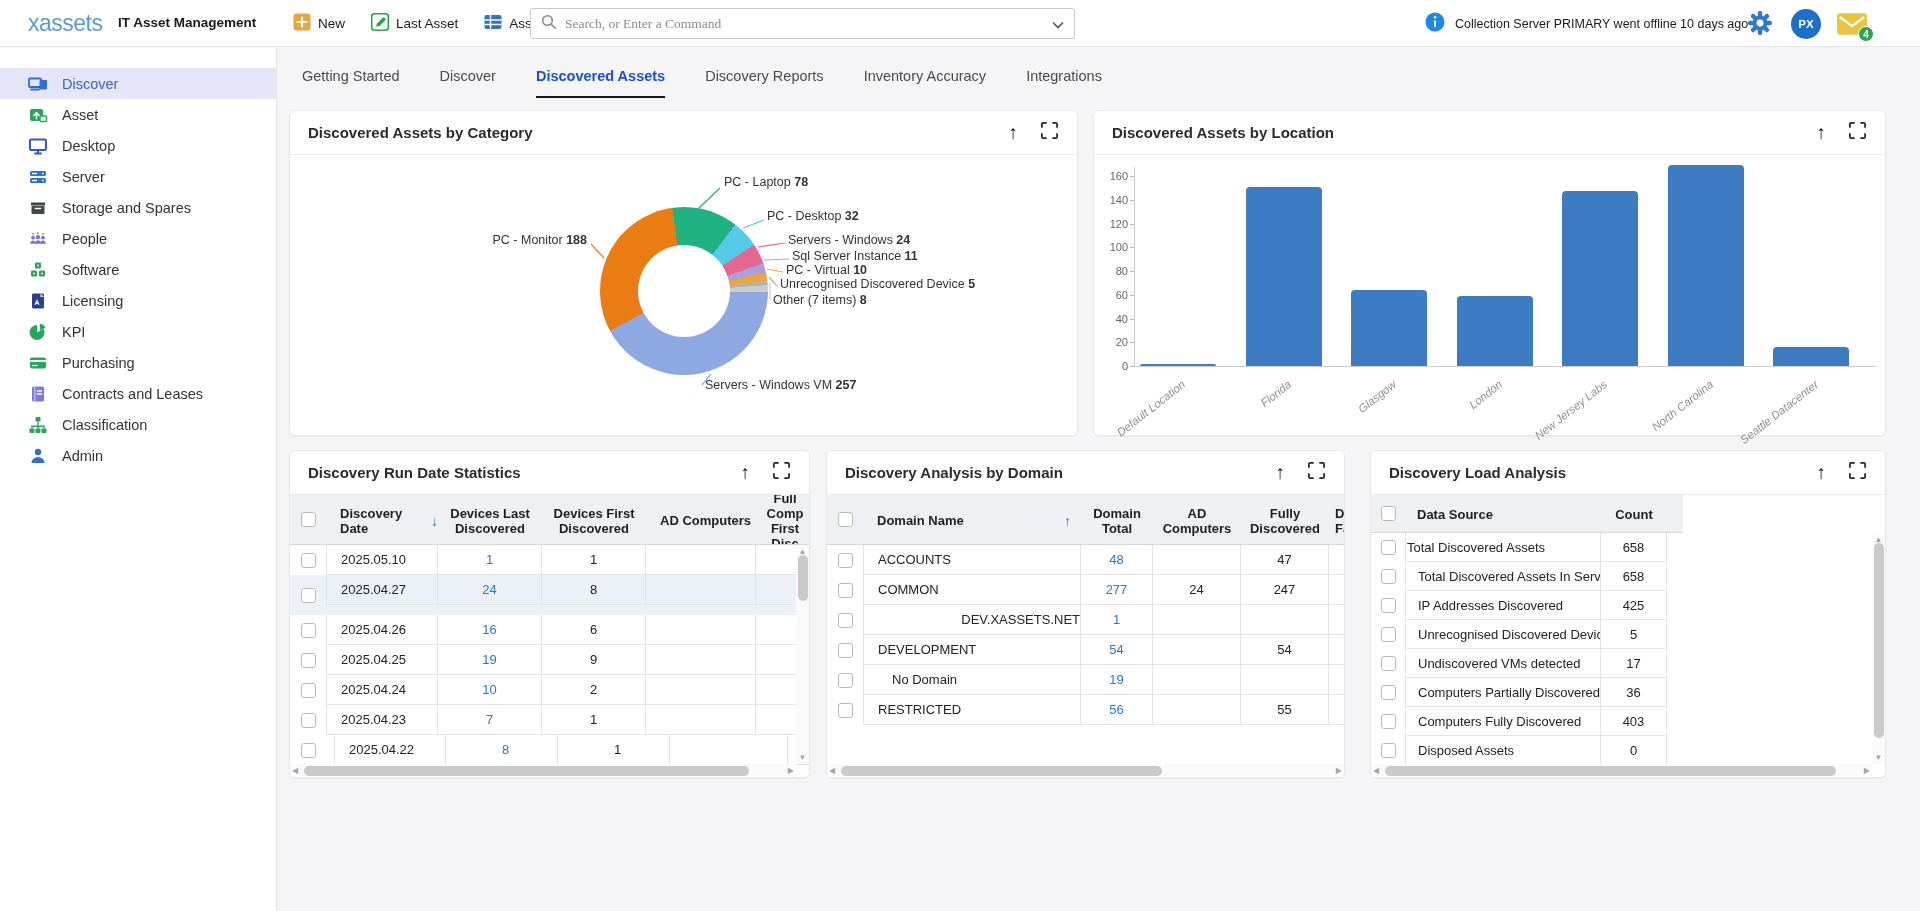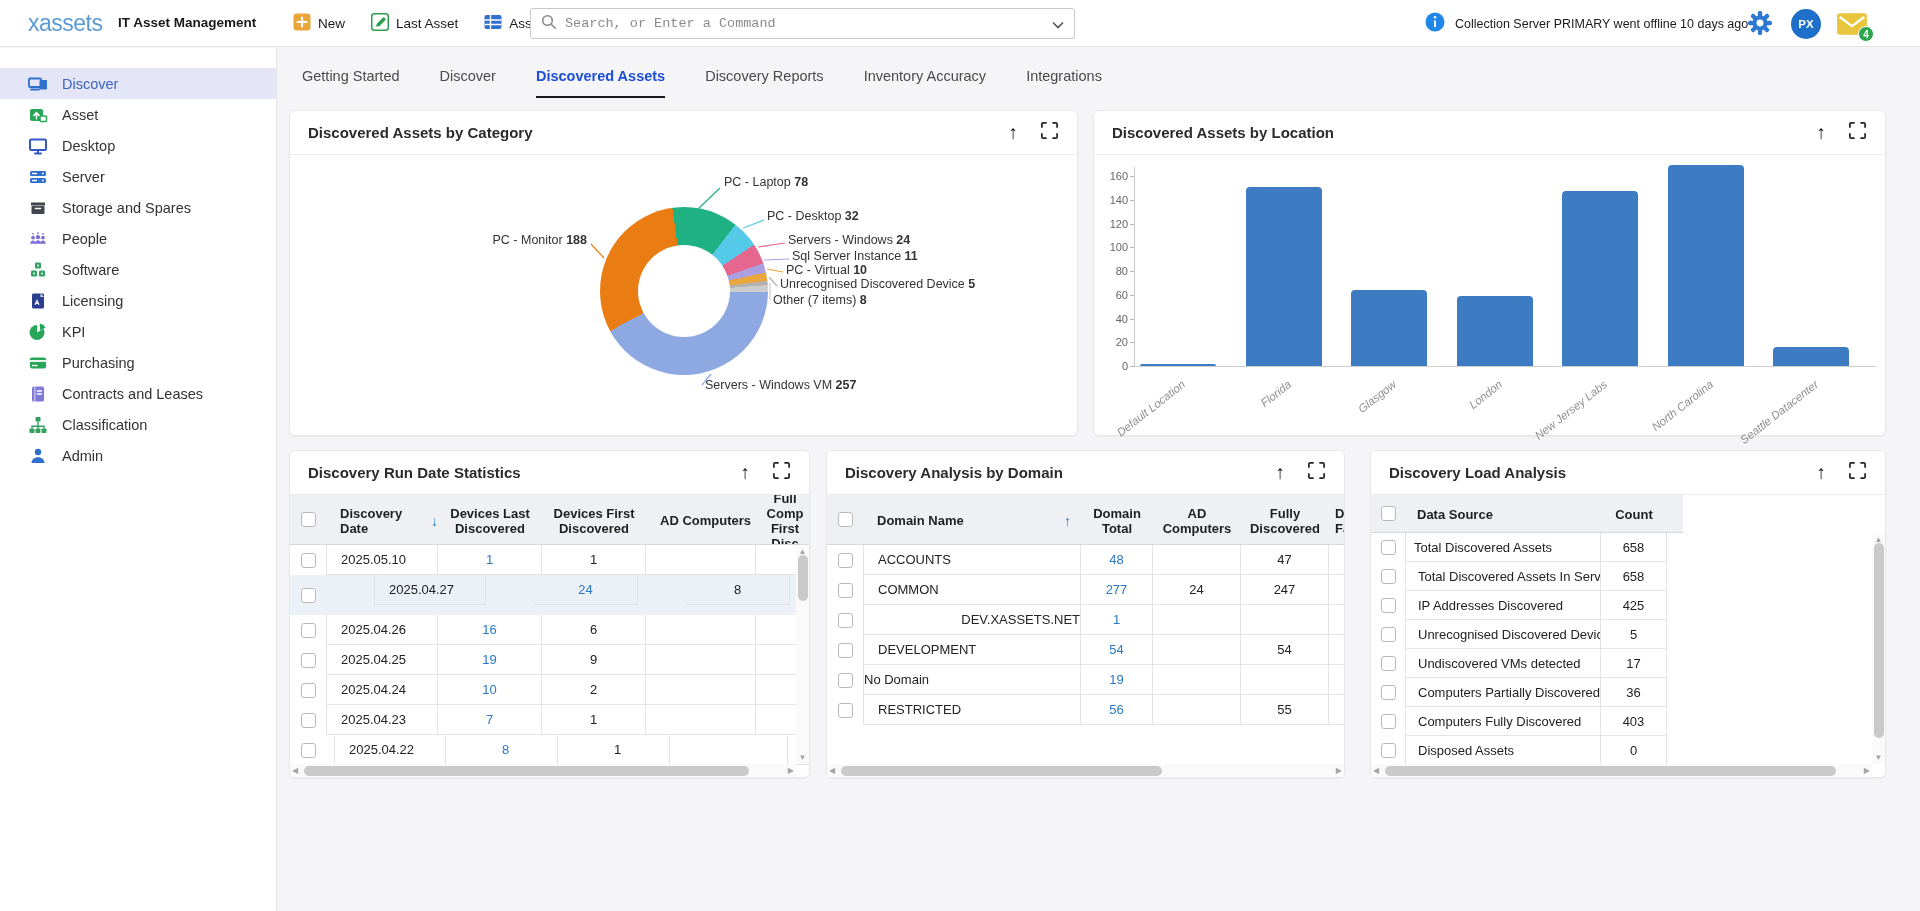--- a/index.html
+++ b/index.html
@@ -7,21 +7,21 @@
   body { font-family:"Liberation Sans", sans-serif; }
   .app { position:relative; width:1920px; height:911px; background:#f5f5f7; overflow:hidden; }
 
   
   .topbar { position:absolute; top:0; left:0; width:1920px; height:47px; background:#fff; border-bottom:1px solid #e3e3e5; z-index:5; }
   .logo { position:absolute; left:28px; top:10px; font-size:23px; color:#5b9bd5; letter-spacing:-0.5px; }
   .app-title { position:absolute; left:118px; top:15px; font-size:13.5px; font-weight:bold; color:#1a1a1a; }
   .tb-actions { position:absolute; left:293px; top:0; height:47px; display:flex; align-items:center; gap:26px; }
   .tb-action { display:flex; align-items:center; gap:7px; font-size:13.5px; color:#1a1a1a; cursor:pointer; }
   .searchbox { position:absolute; left:530px; top:8px; width:545px; height:31px; background:#fff; border:1px solid #c9c9c9; border-radius:3px; display:flex; align-items:center; padding:0 10px; gap:8px; }
-  .searchbox input { border:none; outline:none; flex:1; font-size:13.5px; color:#14532d; font-family:Liberation Mono, monospace; }
+  .searchbox input { border:none; outline:none; flex:1; font-size:13.5px; color:#14532d; font-family:Liberation Serif, serif; }
   .searchbox input::placeholder { color:#8b8b8b; }
   .sb-chevron { margin-left:auto; }
   .notif { position:absolute; left:1425px; top:0; height:47px; display:flex; align-items:center; gap:10px; font-size:12.5px; color:#1a1a1a; }
   .gear { position:absolute; left:1747px; top:10px; }
   .avatar { position:absolute; left:1791px; top:9px; width:30px; height:30px; border-radius:50%; background:#1d6fc9; color:#fff; font-size:11.5px; font-weight:bold; display:flex; align-items:center; justify-content:center; }
   .mailwrap { position:absolute; left:1836px; top:11px; width:34px; height:28px; }
   .mailbadge { position:absolute; right:-4px; bottom:-3px; width:16px; height:16px; border-radius:50%; background:#2da44e; color:#fff; font-size:10px; font-weight:bold; display:flex; align-items:center; justify-content:center; border:1px solid #fff; }
 
   
   .sidebar { position:absolute; top:48px; left:0; width:277px; height:863px; background:#fff; border-right:1px solid #e5e5e7; padding-top:20px; }
@@ -433,21 +433,21 @@
             <div class="td" style="width: 104px; flex: 0 0 104px; height: 30px; padding-left: 0px; justify-content: center;">
               <span>1</span>
             </div>
             <div class="td" style="width: 110px; flex: 0 0 110px; height: 30px; padding-left: 14px;">
               <span></span>
             </div>
             <div class="td" style="width: 58px; flex: 0 0 58px; height: 30px; padding-left: 0px; justify-content: center;">
               <span></span>
             </div>
           </div>
-          <div class="tr hl" style="height: 40px; gap: 48px;">
+          <div class="tr hl" style="height: 40px;">
             <div class="cbcell" style="width: 36px; flex: 0 0 36px;">
               <div class="cb"></div>
             </div>
             <div class="td first" style="width: 112px; flex: 0 0 112px; height: 30px; padding-left: 14px; background: rgb(236, 241, 248);">
               <span>2025.04.27</span>
             </div>
             <div class="td" style="width: 104px; flex: 0 0 104px; height: 30px; padding-left: 0px; justify-content: center; background: rgb(236, 241, 248);">
               <span class="cell-link">24</span>
             </div>
             <div class="td" style="width: 104px; flex: 0 0 104px; height: 30px; padding-left: 0px; justify-content: center; background: rgb(236, 241, 248);">
@@ -674,21 +674,21 @@
               <span>54</span>
             </div>
             <div class="td" style="width: 30px; flex: 0 0 30px; height: 30px; padding-left: 6px;">
               <span></span>
             </div>
           </div>
           <div class="tr" style="height: 30px;">
             <div class="cbcell" style="width: 36px; flex: 0 0 36px;">
               <div class="cb"></div>
             </div>
-            <div class="td first" style="width: 218px; flex: 0 0 218px; height: 30px; padding-left: 0;">
+            <div class="td first" style="width: 218px; flex: 0 0 218px; height: 30px; padding-left: 28px;">
               <span>No Domain</span>
             </div>
             <div class="td" style="width: 72px; flex: 0 0 72px; height: 30px; padding-left: 0px; justify-content: center;">
               <span class="cell-link">19</span>
             </div>
             <div class="td" style="width: 88px; flex: 0 0 88px; height: 30px; padding-left: 0px; justify-content: center;">
               <span></span>
             </div>
             <div class="td" style="width: 88px; flex: 0 0 88px; height: 30px; padding-left: 0px; justify-content: center;">
               <span></span>
@@ -742,21 +742,21 @@
             <div class="cb"></div>
           </div>
           <div class="th" style="width: 196px; flex: 0 0 196px; padding-left: 12px;"><span>Data Source</span></div>
           <div class="th" style="width: 66px; flex: 0 0 66px; padding-left: 0px; justify-content: center; text-align: center;"><span>Count</span></div>
         </div>
         <div class="tbody" style="top: 38px; width: 100%;">
           <div class="tr" style="height: 29px;">
             <div class="cbcell" style="width: 34px; flex: 0 0 34px;">
               <div class="cb"></div>
             </div>
-            <div class="td first" style="width: 196px; flex: 0 0 196px; height: 29px; padding-left: 8px;">
+            <div class="td first" style="width: 196px; flex: 0 0 196px; height: 29px; padding-left: 1px;">
               <span>Total Discovered Assets</span>
             </div>
             <div class="td" style="width: 66px; flex: 0 0 66px; height: 29px; padding-left: 0px; justify-content: center;">
               <span>658</span>
             </div>
           </div>
           <div class="tr" style="height: 29px;">
             <div class="cbcell" style="width: 34px; flex: 0 0 34px;">
               <div class="cb"></div>
             </div>

